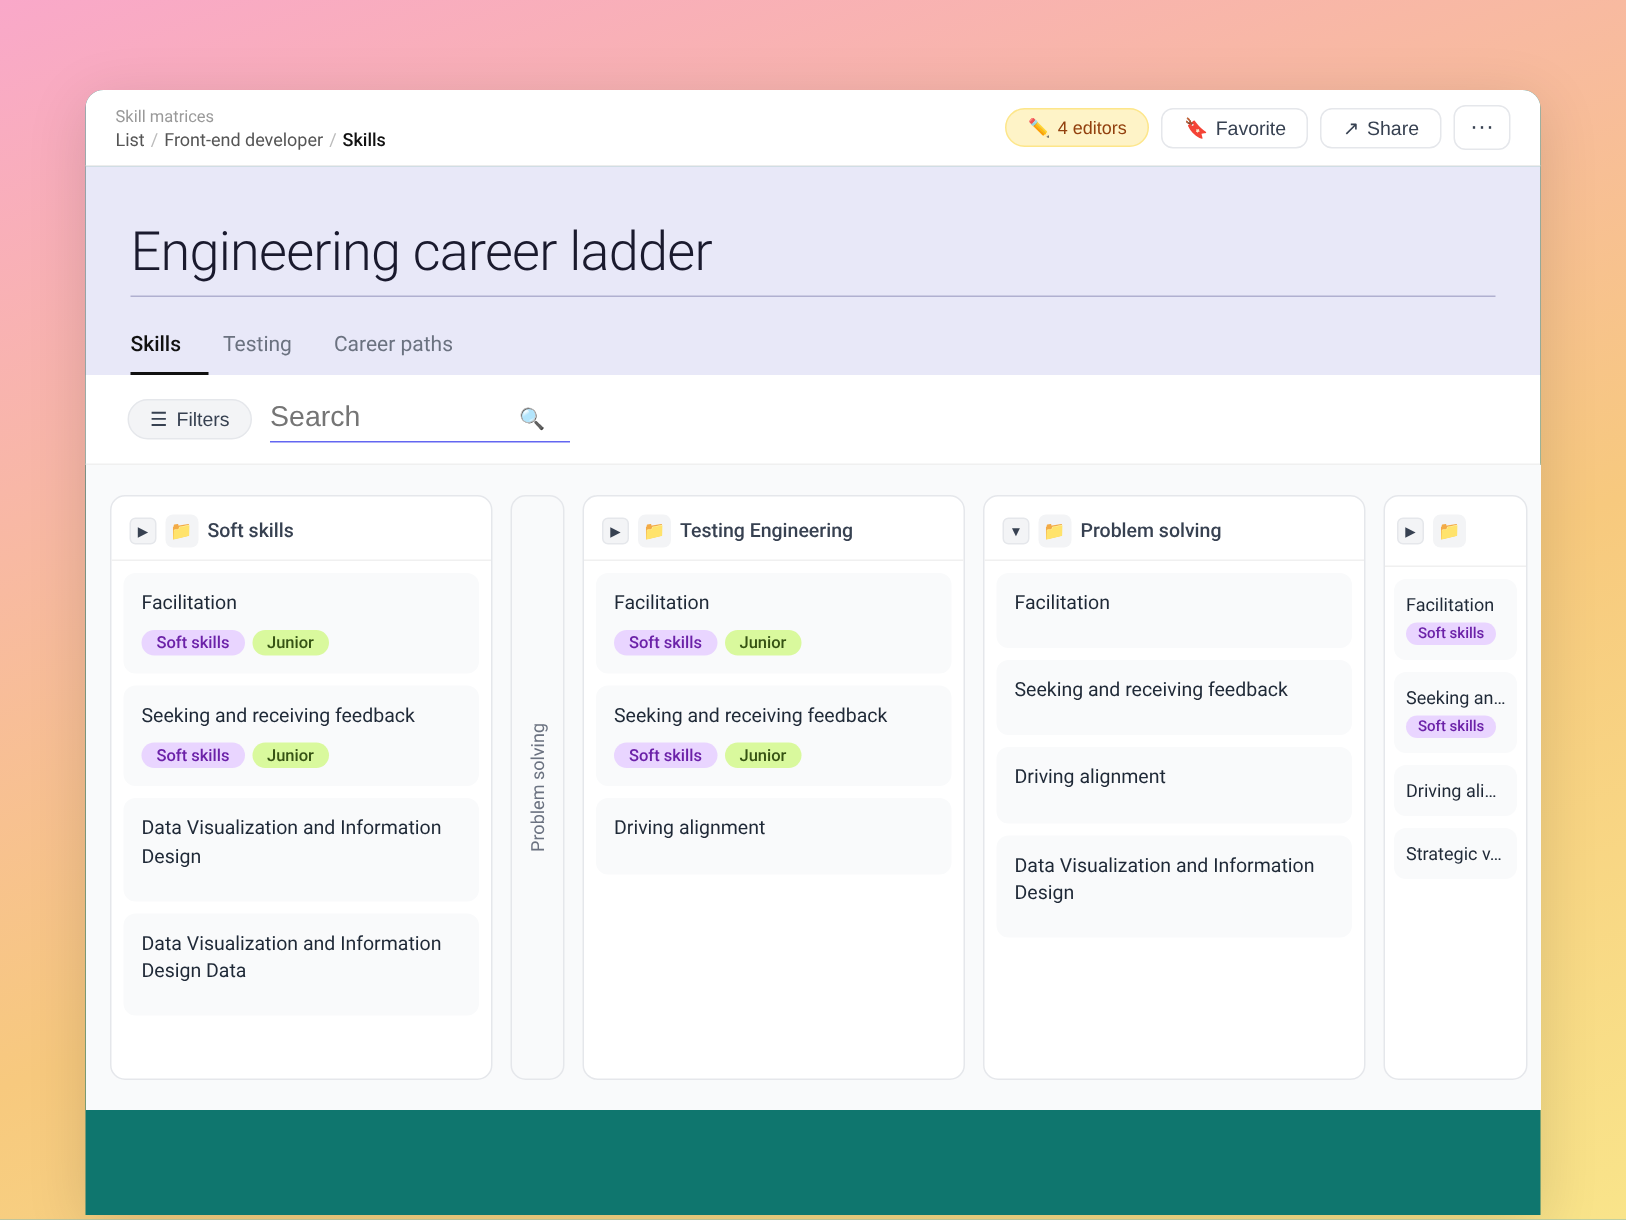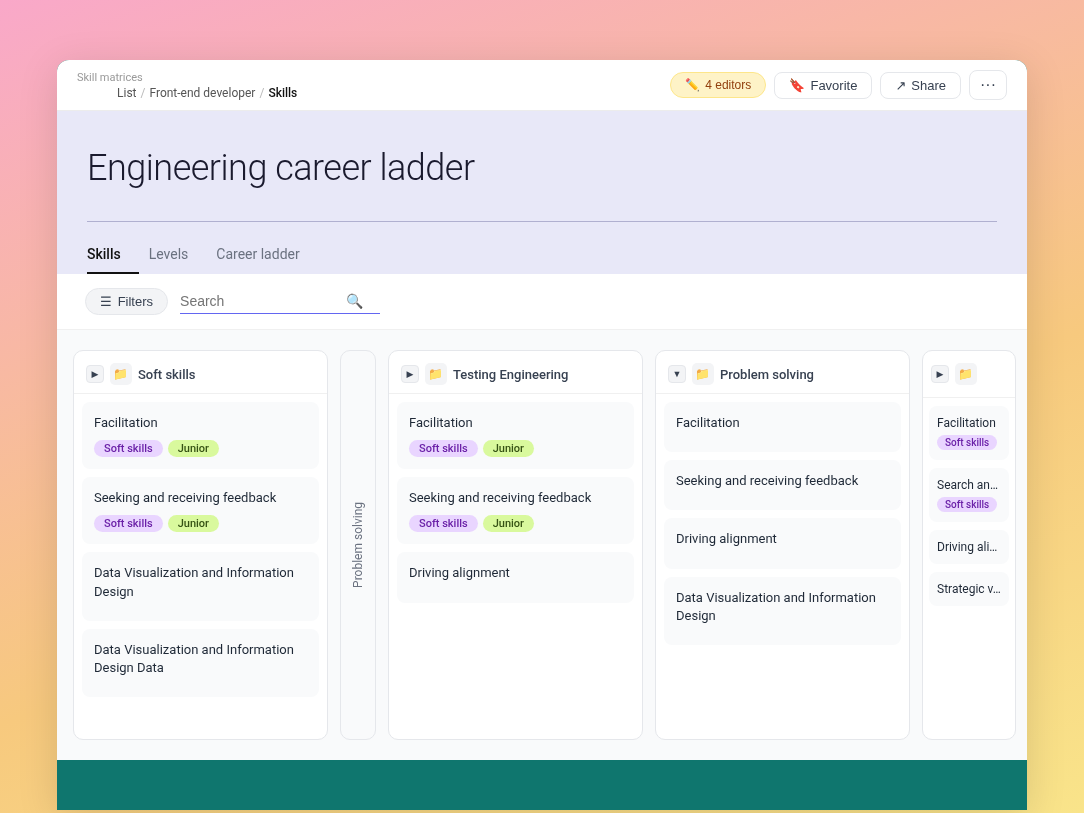--- a/index.html
+++ b/index.html
@@ -87,21 +87,21 @@
     
     .header-section {
       background: #e8e8f8;
       padding: 36px 30px 0 30px;
     }
     .page-title {
       font-size: 36px;
       font-weight: 300;
       color: #1a1a2e;
       letter-spacing: -0.5px;
-      margin-bottom: 32px;
+      margin-bottom: 8px;
     }
     .title-underline {
       height: 1px;
       background: #b0b0d0;
       margin-bottom: 0;
     }
     .tabs {
       display: flex;
       gap: 0;
       margin-top: 16px;
@@ -144,21 +144,21 @@
       display: flex;
       align-items: center;
       border-bottom: 1px solid #6366f1;
       padding: 4px 0;
       gap: 6px;
       width: 200px;
     }
     .search-input {
       border: none;
       outline: none;
-      font-size: 14px;
+      font-size: 19px;
       color: #374151;
       background: transparent;
       width: 160px;
     }
     .search-icon {
       color: #9ca3af;
       font-size: 14px;
     }
     
     .columns-area {
@@ -299,21 +299,21 @@
   </style>
 </head>
 <body>
 
 <div class="app-window">
 
   <div class="top-bar">
     <div class="breadcrumb">
       <span class="breadcrumb-title">Skill matrices</span>
       <div class="breadcrumb-path">
-        <span style="cursor:pointer;color:#555;margin-left:40px;">List</span>
+        <span style="cursor:pointer;color:#555;">List</span>
         <span style="color:#bbb;">/</span>
         <span style="cursor:pointer;color:#555;">Front-end developer</span>
         <span style="color:#bbb;">/</span>
         <span style="cursor:pointer;color:#111;font-weight:500;">Skills</span>
       </div>
     </div>
     <div class="top-actions">
       <button class="editors-btn">
         <span>✏️</span>
         <span>4 editors</span>
@@ -330,22 +330,22 @@
         <span>···</span>
       </button>
     </div>
   </div>
 
   <div class="header-section">
     <h1 class="page-title">Engineering career ladder</h1>
     <div class="title-underline"></div>
     <div class="tabs">
       <div class="tab active">Skills</div>
-      <div class="tab">Levels</div>
-      <div class="tab">Career ladder</div>
+      <div class="tab">Testing</div>
+      <div class="tab">Career paths</div>
     </div>
   </div>
 
   <div class="toolbar">
     <button class="filters-btn">
       <span>☰</span>
       <span>Filters</span>
     </button>
     <div class="search-bar">
       <input class="search-input" type="text" placeholder="Search" style="">
@@ -435,21 +435,21 @@
     <div class="partial-col">
       <div class="column-header">
         <div class="col-toggle">▶</div>
         <div class="col-icon">📁</div>
       </div>
       <div class="partial-card">
         <div class="partial-card-title">Facilitation</div>
         <span class="partial-tag">Soft skills</span>
       </div>
       <div class="partial-card">
-        <div class="partial-card-title">Search an…</div>
+        <div class="partial-card-title">Seeking an…</div>
         <span class="partial-tag">Soft skills</span>
       </div>
       <div class="partial-card">
         <div class="partial-card-title">Driving ali…</div>
       </div>
       <div class="partial-card">
         <div class="partial-card-title">Strategic v…</div>
       </div>
     </div>
 

